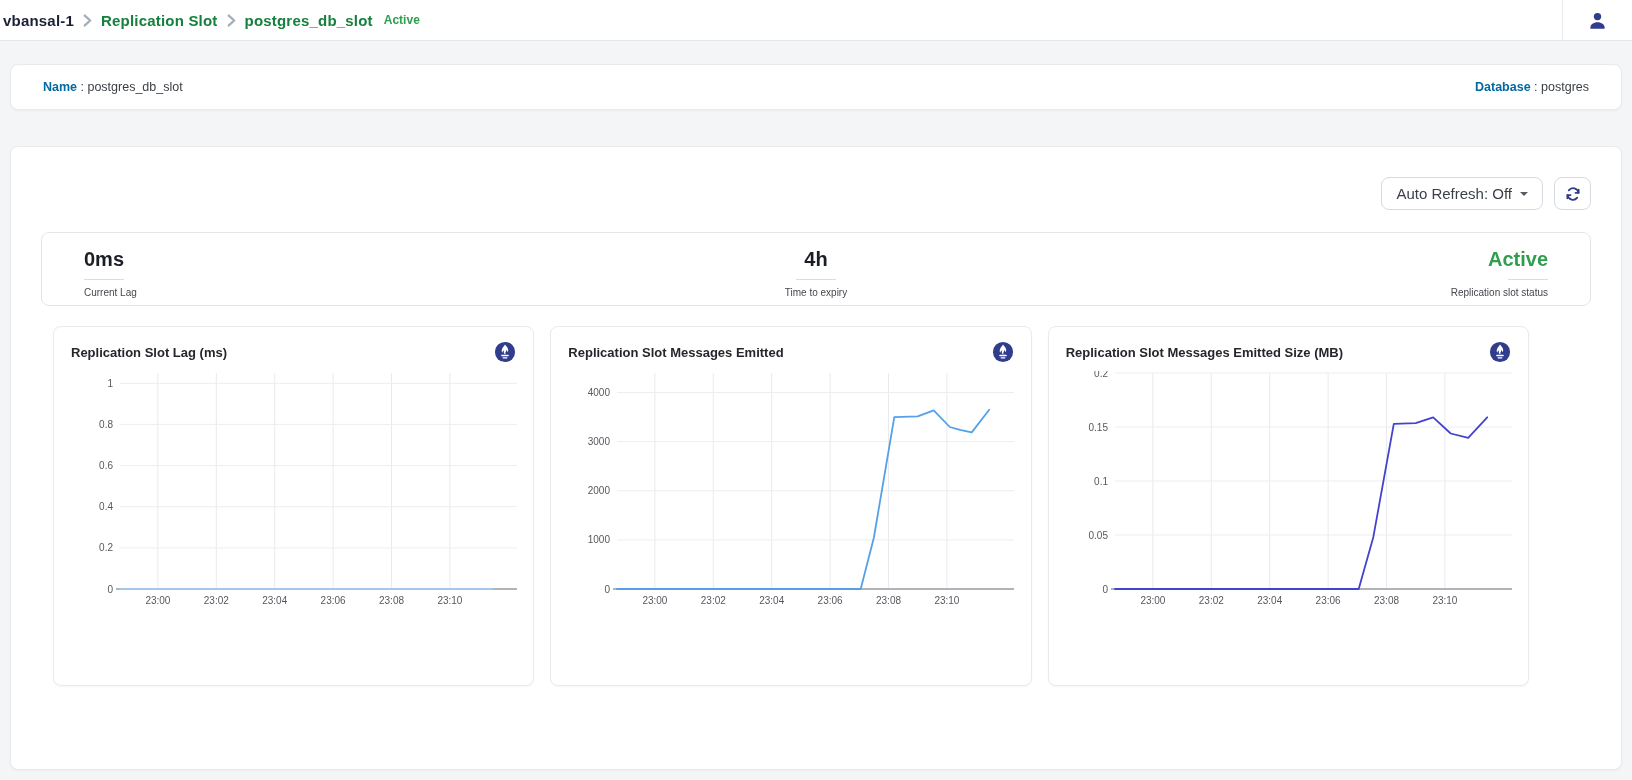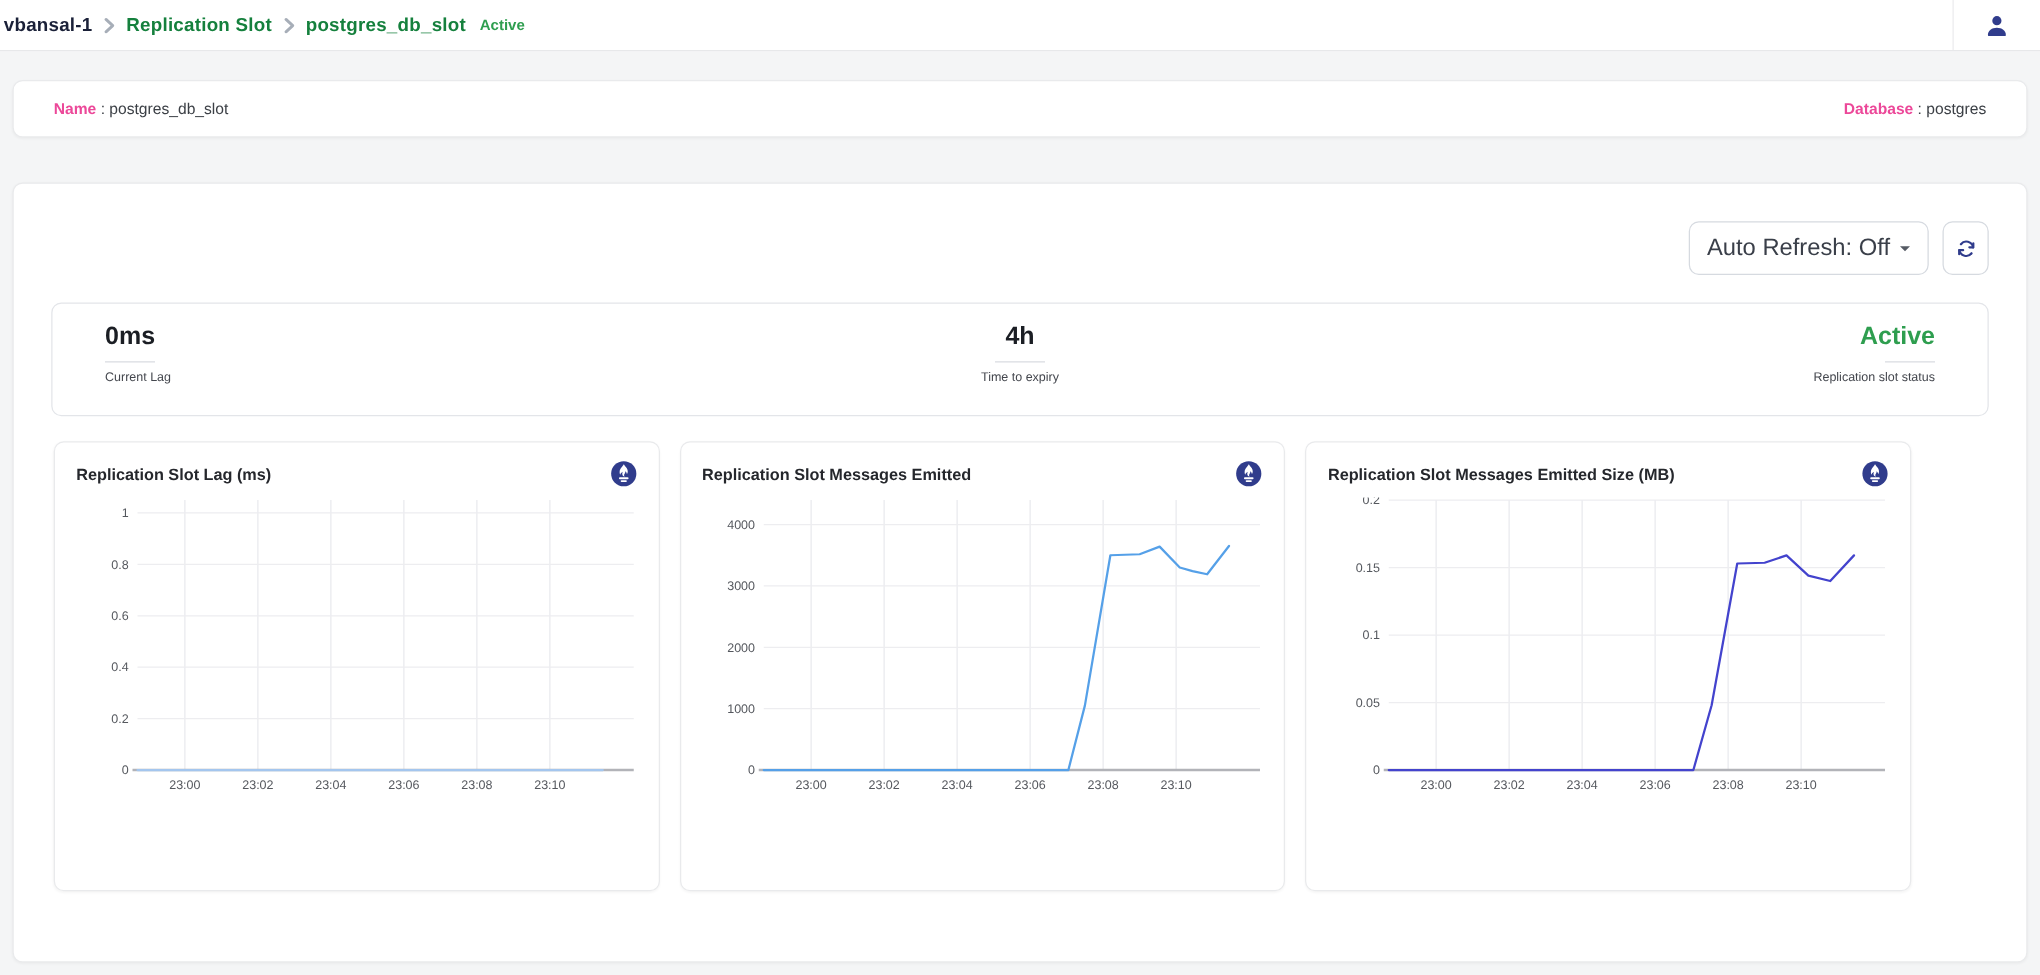--- a/index.html
+++ b/index.html
@@ -26,58 +26,58 @@
   
   .card {
     background:#fff; border:1px solid #e9eaec; border-radius:8px;
     box-shadow:0 1px 2px rgba(0,0,0,.04);
   }
   .info-card {
     margin:23px 10px 0 10px; height:46px; padding:0 32px;
     display:flex; align-items:center; justify-content:space-between;
     font-size:12.5px; color:#3c4046;
   }
-  .info-card b { color:#ec4899; }
+  .info-card b { color:#0369a1; }
   .main-card {
     margin:36px 10px 0 10px; height:624px; padding:30px 30px 0 30px;
   }
 
   
   .toolbar-row { display:flex; justify-content:flex-end; gap:11px; }
   .btn {
-    background:#fff; border:1px solid #d6dae0; border-radius:8px; height:43px;
-    font-family:"Liberation Sans",sans-serif; font-size:19px; color:#3a3f49;
+    background:#fff; border:1px solid #d6dae0; border-radius:8px; height:33px;
+    font-family:"Liberation Sans",sans-serif; font-size:15px; color:#3a3f49;
     padding:0 14px; display:flex; align-items:center; gap:8px; cursor:pointer;
   }
   .icon-btn { width:37px; justify-content:center; padding:0; color:var(--navy); }
   .icon-btn svg { width:16px; height:16px; }
   .caret { width:0; height:0; border:4px solid transparent; border-top-color:#565b64; margin-top:4px; }
   .clock-ic { width:16px; height:16px; color:var(--navy); }
 
   
   .stats-box {
-    margin-top:22px; border:1px solid #e3e5e9; border-radius:8px; height:91px;
+    margin-top:22px; border:1px solid #e3e5e9; border-radius:8px; height:74px;
     display:flex; padding:15px 0;
   }
   .stat { flex:1; }
   .stat-value { font-size:20px; font-weight:700; }
   .stat-divider { width:40px; height:1px; background:#d9dce1; margin:8px 0 7px 0; }
   .stat-label { font-size:10px; color:#44474e; }
   .stat.left  { text-align:left;  padding-left:42px; }
   .stat.center{ text-align:center; }
   .stat.center .stat-divider { margin-left:auto; margin-right:auto; }
   .stat.right { text-align:right; padding-right:42px; }
   .stat.right .stat-divider { margin-left:auto; }
 
   
   .timerange-row { display:flex; justify-content:flex-end; margin-top:21px; }
 
   
   .charts-grid {
-    margin:20px 62px 0 2px;
+    margin:20px 62px 0 12px;
     display:grid; grid-template-columns:repeat(3,1fr); gap:16px;
   }
   .chart-card { height:360px; padding:14px 11px; overflow:hidden; }
   .chart-header { display:flex; align-items:center; justify-content:space-between; padding:0 6px; }
   .chart-title { font-size:13px; font-weight:700; color:#25272c; }
   .prom-ic { width:22px; height:22px; color:var(--navy); cursor:pointer; }
   svg.chart { width:462px; height:250px; margin-top:8px; display:block; }
   svg.chart text.tick { font-family:"Liberation Sans",sans-serif; font-size:10px; fill:#55585e; }
   svg.chart line.vgrid { stroke:#e9eaee; stroke-width:1; }
   svg.chart line.hgrid { stroke:#ededf0; stroke-width:1; }

